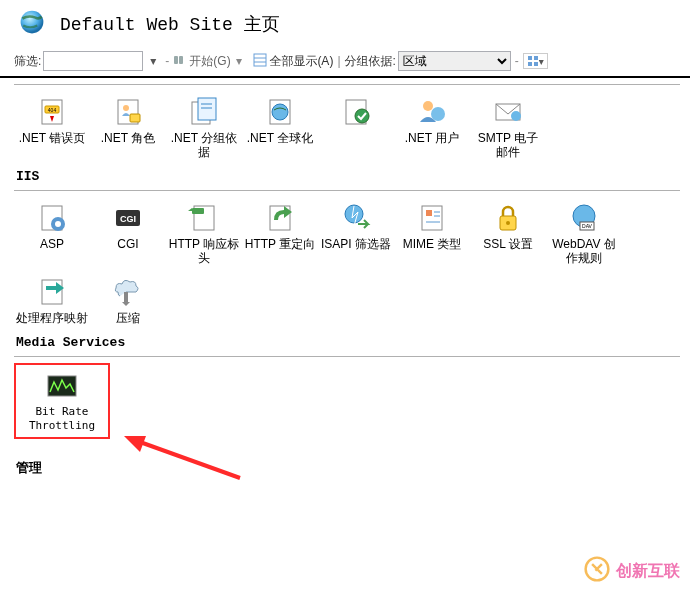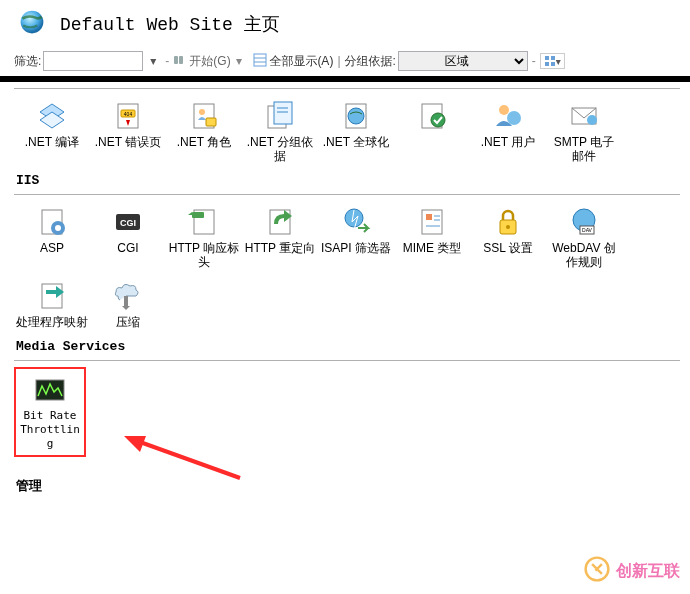--- a/index.html
+++ b/index.html
@@ -1,19 +1,19 @@
 <!DOCTYPE html>
 <html><head>
 <meta charset="utf-8">
 <style>
   * { box-sizing: border-box; margin: 0; padding: 0; }
   body { font-family: "Microsoft YaHei", "SimSun", Tahoma, sans-serif; font-size: 12px; background: #fff; width: 690px; height: 594px; overflow: hidden; position: relative; }
   .header { display: flex; align-items: center; padding: 8px 10px 10px 18px; }
   .header .title { font-family: "Consolas", "Courier New", monospace; font-size: 18px; margin-left: 14px; color: #000; }
-  .toolbar { display: flex; align-items: center; padding: 2px 6px 5px 14px; border-bottom: 6px solid #000000; font-size: 12px; color: #333; gap: 2px; }
+  .toolbar { display: flex; align-items: center; padding: 2px 6px 5px 14px; border-bottom: 2px solid #000000; font-size: 12px; color: #333; gap: 2px; }
   .toolbar input[type="text"] { width: 100px; height: 20px; border: 1px solid #abadb3; font-size: 12px; }
   .sep { color: #888; margin: 0 2px; }
   .btnlike { color: #666; text-align: center; }
   .toolbar select { height: 20px; font-size: 12px; border: 1px solid #abadb3; }
   .content { padding: 4px 10px 0 14px; }
   .section-title { font-family: "Consolas", "Courier New", monospace; font-weight: bold; font-size: 13px; padding: 4px 0 4px 2px; margin-top: 2px; }
   .section-line { border-bottom: 1px solid #b0b0b0; margin: 2px 0 6px 0; }
   .grid { display: flex; flex-wrap: wrap; }
   .item { width: 76px; display: flex; flex-direction: column; align-items: center; text-align: center; padding: 4px 2px 6px 2px; cursor: pointer; }
   .item .ico { width: 34px; height: 34px; display: flex; align-items: center; justify-content: center; }
@@ -58,21 +58,21 @@
   <span>
     <svg width="14" height="14" viewBox="0 0 14 14">
         <rect x="1" y="1" width="12" height="12" fill="none" stroke="#6aa0d8"></rect>
         <line x1="1" y1="5" x2="13" y2="5" stroke="#6aa0d8"></line>
         <line x1="1" y1="9" x2="13" y2="9" stroke="#6aa0d8"></line>
       </svg>
   </span>
   <span>全部显示(A)</span>
   <span class="sep">|</span>
   <span>分组依据:</span>
-  <select style="width:130px;text-align:center;">
+  <select style="width:113px;">
     <option>区域</option>
   </select>
   <span class="sep">-</span>
   <span style="border:1px solid #ccc;padding:1px 3px;display:inline-flex;align-items:center;">
     <svg width="12" height="12" viewBox="0 0 12 12">
         <rect x="1" y="1" width="4" height="4" fill="#6aa0d8"></rect>
         <rect x="7" y="1" width="4" height="4" fill="#6aa0d8"></rect>
         <rect x="1" y="7" width="4" height="4" fill="#6aa0d8"></rect>
         <rect x="7" y="7" width="4" height="4" fill="#6aa0d8"></rect>
       </svg>
@@ -80,29 +80,20 @@
   </span>
 </div>
 
 <div class="content">
 
   <div class="section-line"></div>
   <div class="grid">
     <div class="item">
         <span class="ico">
           <svg width="32" height="32" viewBox="0 0 32 32">
-            <path d="M16 4 L28 12 L16 20 L4 12 Z" fill="#bde0ff" stroke="#3a88c8"></path>
-            <path d="M16 12 L28 20 L16 28 L4 20 Z" fill="#e8f4ff" stroke="#3a88c8"></path>
-          </svg>
-        </span>
-        <span class="lbl">.NET 编译</span>
-      </div>
-    <div class="item">
-        <span class="ico">
-          <svg width="32" height="32" viewBox="0 0 32 32">
             <rect x="6" y="4" width="20" height="24" fill="#fff" stroke="#888"></rect>
             <rect x="9" y="10" width="14" height="7" fill="#ffcc33" stroke="#cc9900" rx="1"></rect>
             <text x="16" y="16" font-size="5" text-anchor="middle" fill="#000" font-family="Arial">404</text>
             <path d="M14 20 L18 20 L16 26 Z" fill="#d00"></path>
           </svg>
         </span>
         <span class="lbl">.NET 错误页</span>
       </div>
     <div class="item">
         <span class="ico">
@@ -265,21 +256,21 @@
             <path d="M10 26 L18 26 L14 30 Z" fill="#888"></path>
           </svg>
         </span>
         <span class="lbl">压缩</span>
       </div>
   </div>
 
   <div class="section-title" style="margin-top:0;">Media Services</div>
   <div class="section-line"></div>
   <div class="grid">
-    <div class="item media-item" style="width:72px;justify-content:space-between;">
+    <div class="item media-item" style="width:96px;justify-content:space-between;">
       <span class="ico">
           <svg width="32" height="24" viewBox="0 0 32 24">
             <rect x="2" y="2" width="28" height="20" fill="#1a2a1a" stroke="#888"></rect>
             <polyline points="4,18 8,8 12,16 16,6 20,14 24,10 28,18" fill="none" stroke="#7cff4a" stroke-width="1.5"></polyline>
           </svg>
         </span>
       <span class="lbl" style="font-family:Consolas,monospace;font-size:11px;">Bit Rate Throttling</span>
     </div>
   </div>
 

